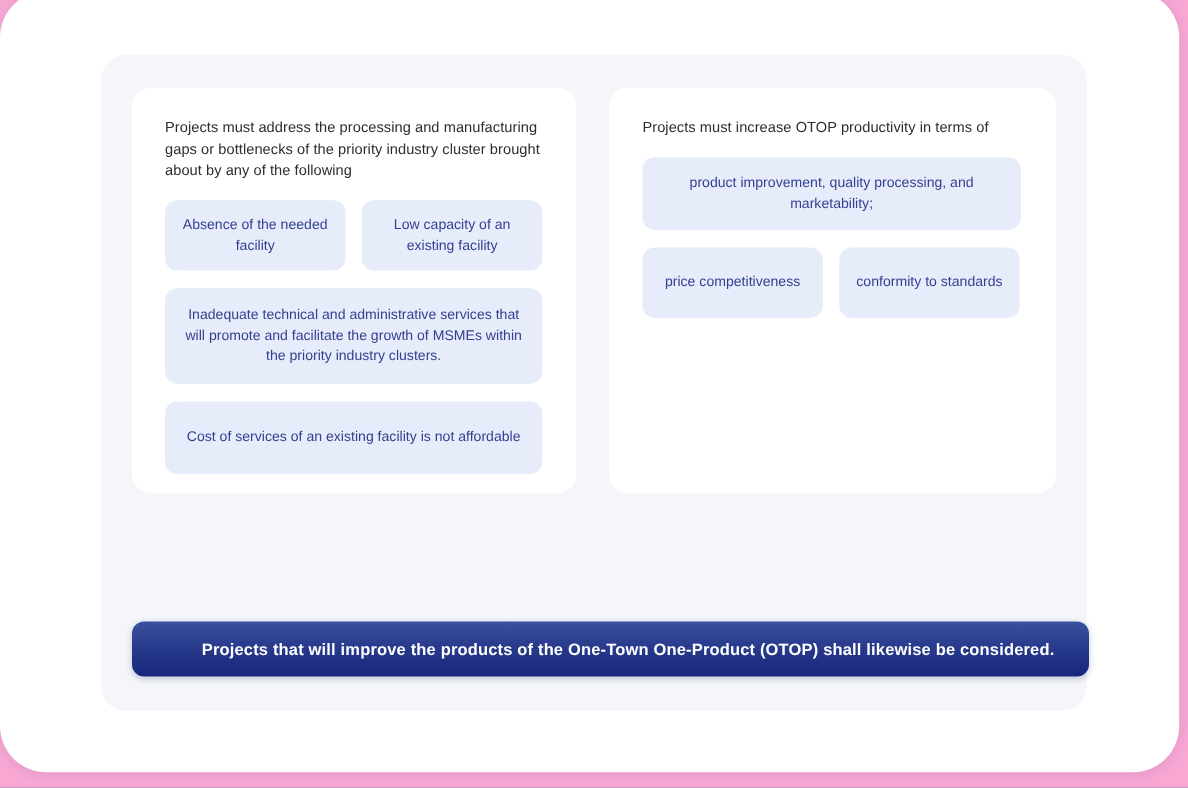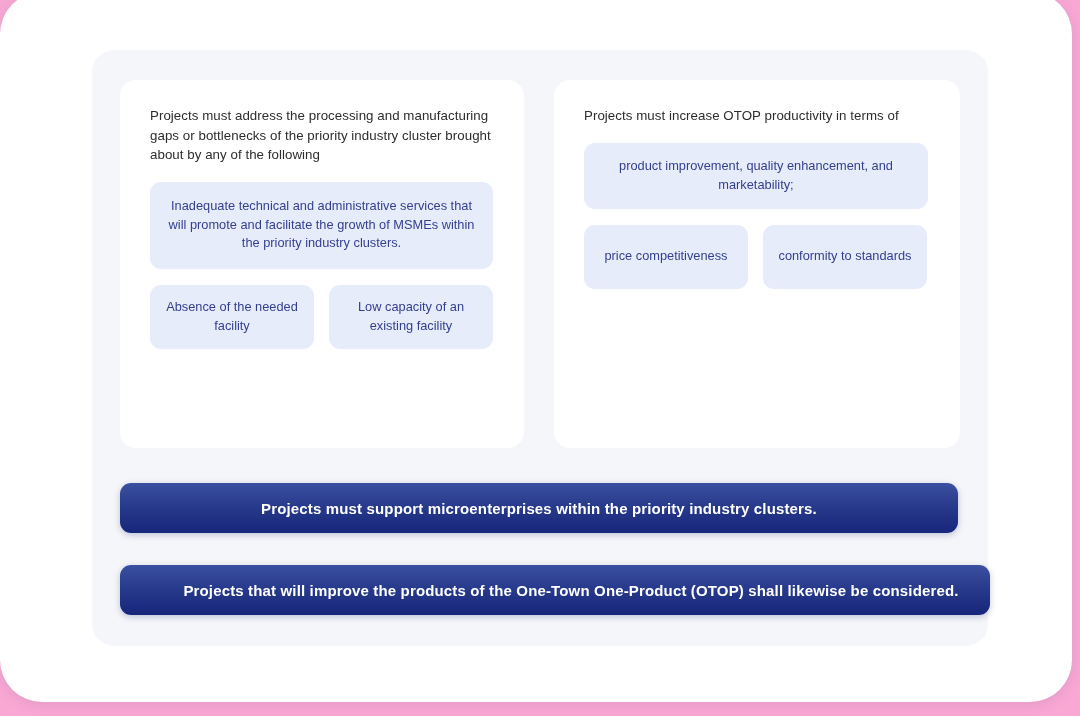--- a/index.html
+++ b/index.html
@@ -127,42 +127,44 @@
 <div class="viewport">
   <div class="outer-frame">
     <div class="panel"></div>
 
     <div class="cards-row">
 
       <div class="card card-left">
         <p class="card-heading">Projects must address the processing and manufacturing gaps or bottlenecks of the priority industry cluster brought about by any of the following</p>
 
         <div class="pill-row">
+          <div class="pill pill-half pill-medium">Absence of the needed facility</div>
+          <div class="pill pill-half pill-medium">Low capacity of an existing facility</div>
+        </div>
+
+        <div class="pill-row">
           <div class="pill pill-full pill-tall">Inadequate technical and administrative services that will promote and facilitate the growth of MSMEs within the priority industry clusters.</div>
         </div>
 
         <div class="pill-row">
-          <div class="pill pill-half pill-medium">Absence of the needed facility</div>
-          <div class="pill pill-half pill-medium">Low capacity of an existing facility</div>
+          <div class="pill pill-full pill-wide">Cost of services of an existing facility is not affordable</div>
         </div>
-
       </div>
 
       <div class="card card-right">
         <p class="card-heading">Projects must increase OTOP productivity in terms of</p>
 
         <div class="pill-row">
-          <div class="pill pill-full-r pill-wide">product improvement, quality enhancement, and marketability;</div>
+          <div class="pill pill-full-r pill-wide">product improvement, quality processing, and marketability;</div>
         </div>
 
         <div class="pill-row">
           <div class="pill pill-half pill-medium">price competitiveness</div>
           <div class="pill pill-half pill-medium">conformity to standards</div>
         </div>
       </div>
 
     </div>
 
-    <div class="banner banner-1">Projects must support microenterprises within the priority industry clusters.</div>
 
     <div class="banner banner-2">Projects that will improve the products of the One-Town One-Product (OTOP) shall likewise be considered.</div>
   </div>
 </div>
 
 </body></html>

